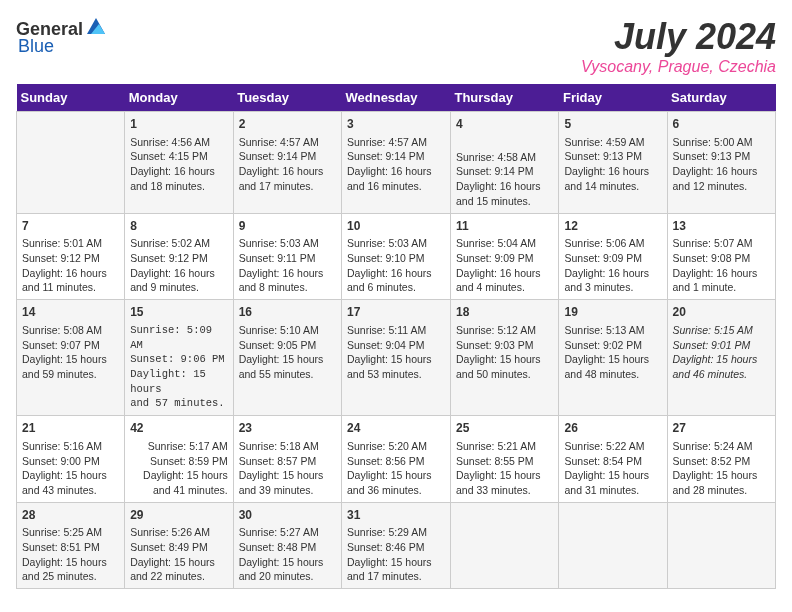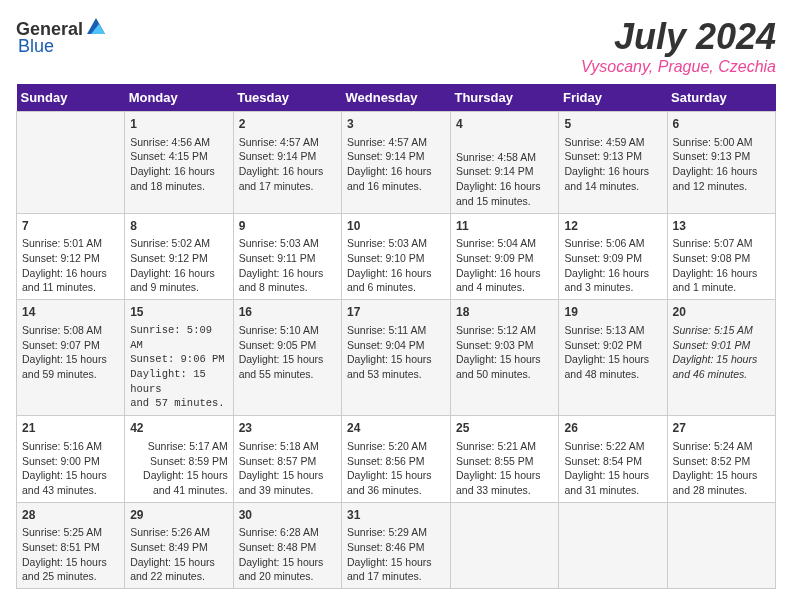--- a/index.html
+++ b/index.html
@@ -327,21 +327,21 @@
         </td>
         <td>
           <span class="day-number">29</span>
           <div class="cell-info" style="white-space: pre-line;">Sunrise: 5:26 AM
 Sunset: 8:49 PM
 Daylight: 15 hours
 and 22 minutes.</div>
         </td>
         <td>
           <span class="day-number">30</span>
-          <div class="cell-info" style="white-space: pre-line;">Sunrise: 6:28 AM
+          <div class="cell-info" style="white-space: pre-line;">Sunrise: 5:27 AM
 Sunset: 8:48 PM
 Daylight: 15 hours
 and 20 minutes.</div>
         </td>
         <td>
           <span class="day-number">31</span>
           <div class="cell-info" style="white-space: pre-line;">Sunrise: 5:29 AM
 Sunset: 8:46 PM
 Daylight: 15 hours
 and 17 minutes.</div>

